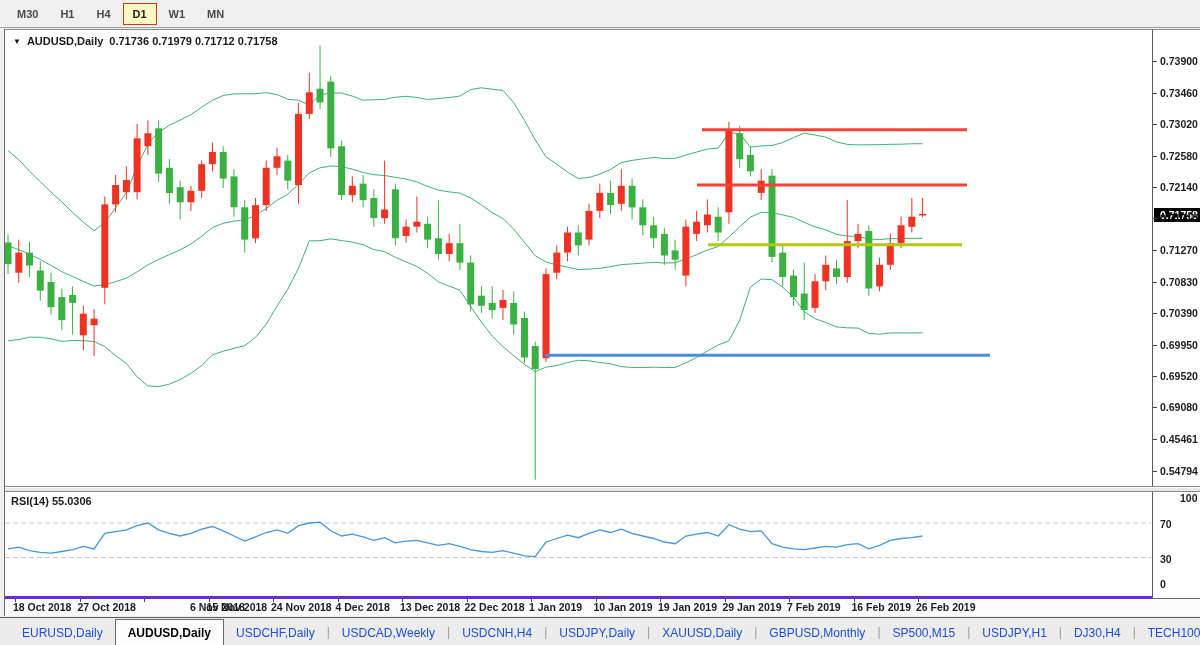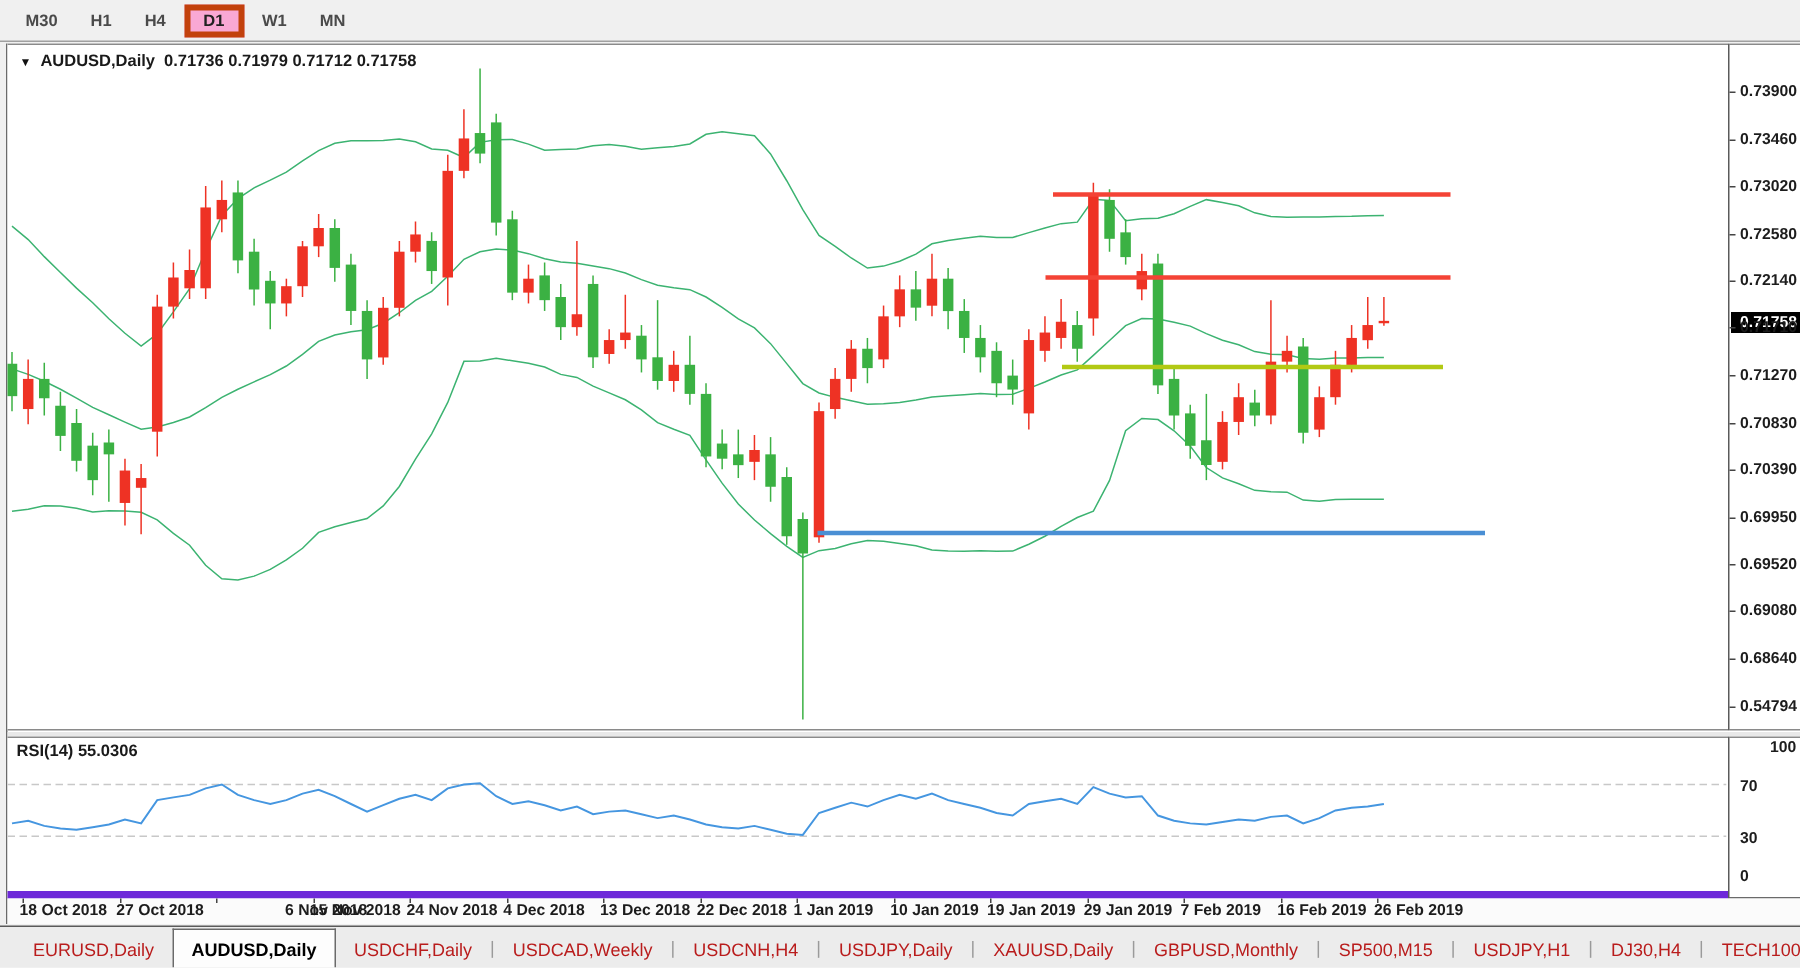--- a/index.html
+++ b/index.html
@@ -5,21 +5,21 @@
   * { margin:0; padding:0; box-sizing:border-box; }
   html,body { width:1200px; height:645px; overflow:hidden;
     font-family:"Liberation Sans","DejaVu Sans",sans-serif; background:#f0f0f0; }
   #app { position:relative; width:1200px; height:645px; background:#f0f0f0; }
 
   
   #toolbar { position:absolute; left:0; top:0; width:1200px; height:28px;
     background:#f0f0f0; border-bottom:1px solid #a0a0a0; display:flex; align-items:center; padding-left:6px; }
   .tf-btn { height:22px; padding:0 9px; margin:0 1px; display:flex; align-items:center;
     font-size:11px; font-weight:700; color:#4a4a4a; border:1px solid transparent; cursor:default; }
-  .tf-btn.active { background:#f9a8d4; border:4px solid #c2410c; color:#222; }
+  .tf-btn.active { background:#fef9c3; border:1px solid #c2410c; color:#222; }
 
   
   #chart-window { position:absolute; left:4px; top:29px; width:1196px; height:587px; background:#fff;
     border-left:1px solid #6a6a6a; }
   #main-plot { position:absolute; left:0; top:0; width:1147px; height:458px;
     border-top:1px solid #8a8a8a; border-bottom:1px solid #8a8a8a; background:#fff; }
   #chart-header { position:absolute; left:8px; top:5px; font-size:11px; font-weight:700; color:#1a1a1a;
     display:flex; align-items:center; gap:6px; }
   #chart-header .tri { font-size:8px; color:#111; }
 
@@ -29,35 +29,35 @@
   .p-tick { position:absolute; left:7px; font-size:10.5px; font-weight:700; color:#1c1c1c; transform:translateY(-50%); }
   .p-tickmark { position:absolute; left:0; width:4px; height:1px; background:#444; }
   #price-badge { position:absolute; left:1px; width:48px; height:14px; background:#000; color:#fff;
     font-size:10.5px; font-weight:700; text-align:left; padding-left:6px; line-height:14px; transform:translateY(-50%); }
 
   
   #splitter { position:absolute; left:0; top:459px; width:1196px; height:3px; background:#e8e8e8; }
 
   
   #rsi-plot { position:absolute; left:0; top:462px; width:1147px; height:108px; background:#fff;
-    border-top:1px solid #8a8a8a; border-bottom:5px solid #6d28d9; }
+    border-top:1px solid #8a8a8a; border-bottom:3px solid #6d28d9; }
   #rsi-label { position:absolute; left:6px; top:3px; font-size:11px; font-weight:700; color:#1a1a1a; }
   #rsi-axis { position:absolute; left:1147px; top:462px; width:49px; height:108px; background:#fff;
     border-left:1px solid #5a5a5a; border-top:1px solid #8a8a8a; border-bottom:1px solid #6a6a6a; }
   .r-tick { position:absolute; left:7px; font-size:10.5px; font-weight:700; color:#1c1c1c; transform:translateY(-50%); }
 
   
   #date-axis { position:absolute; left:0; top:570px; width:1196px; height:17px; background:#fbfbfb; }
   .d-label { position:absolute; top:2px; font-size:10.5px; font-weight:700; color:#1c1c1c; white-space:nowrap; }
   .d-tickmark { position:absolute; top:0; width:1px; height:3px; background:#444; }
 
   
   #tabbar { position:absolute; left:0; top:617px; width:1200px; height:28px; background:#ececec;
     border-top:1px solid #5a5a5a; display:flex; align-items:flex-end; padding-left:10px; }
-  .tab { height:24px; display:flex; align-items:center; padding:0 12px; font-size:12px; color:#b91c1c;
+  .tab { height:24px; display:flex; align-items:center; padding:0 12px; font-size:12px; color:#1d4ed8;
     cursor:default; white-space:nowrap; }
   .tab.active { background:#fdfdfd; border:1px solid #6a6a6a; border-bottom:none; height:26px;
     font-weight:700; color:#000; }
   .tab-sep { color:#9a9a9a; font-size:12px; align-self:center; }
   svg { display:block; }
 </style>
 </head>
 <body>
 
 <div id="app">
@@ -284,21 +284,21 @@
         <div class="p-tick" style="top: 251.61px;">0.70830</div>
         <div class="p-tickmark" style="top: 283.229px;"></div>
         <div class="p-tick" style="top: 283.229px;">0.70390</div>
         <div class="p-tickmark" style="top: 314.847px;"></div>
         <div class="p-tick" style="top: 314.847px;">0.69950</div>
         <div class="p-tickmark" style="top: 345.747px;"></div>
         <div class="p-tick" style="top: 345.747px;">0.69520</div>
         <div class="p-tickmark" style="top: 377.365px;"></div>
         <div class="p-tick" style="top: 377.365px;">0.69080</div>
         <div class="p-tickmark" style="top: 408.984px;"></div>
-        <div class="p-tick" style="top: 408.984px;">0.68640</div>
+        <div class="p-tick" style="top: 408.984px;">0.45461</div>
         <div class="p-tickmark" style="top: 440.602px;"></div>
         <div class="p-tick" style="top: 440.602px;">0.54794</div>
       </div>
 
     <div id="splitter"></div>
 
     <div id="rsi-plot">
       <svg id="rsi-svg" width="1146" height="106" viewBox="0 0 1146 106">
           <line x1="0" y1="31.0" x2="1146" y2="31.0" stroke="#c8c8c8" stroke-width="1" stroke-dasharray="5,3"></line>
           <line x1="0" y1="65.5" x2="1146" y2="65.5" stroke="#c8c8c8" stroke-width="1" stroke-dasharray="5,3"></line>

